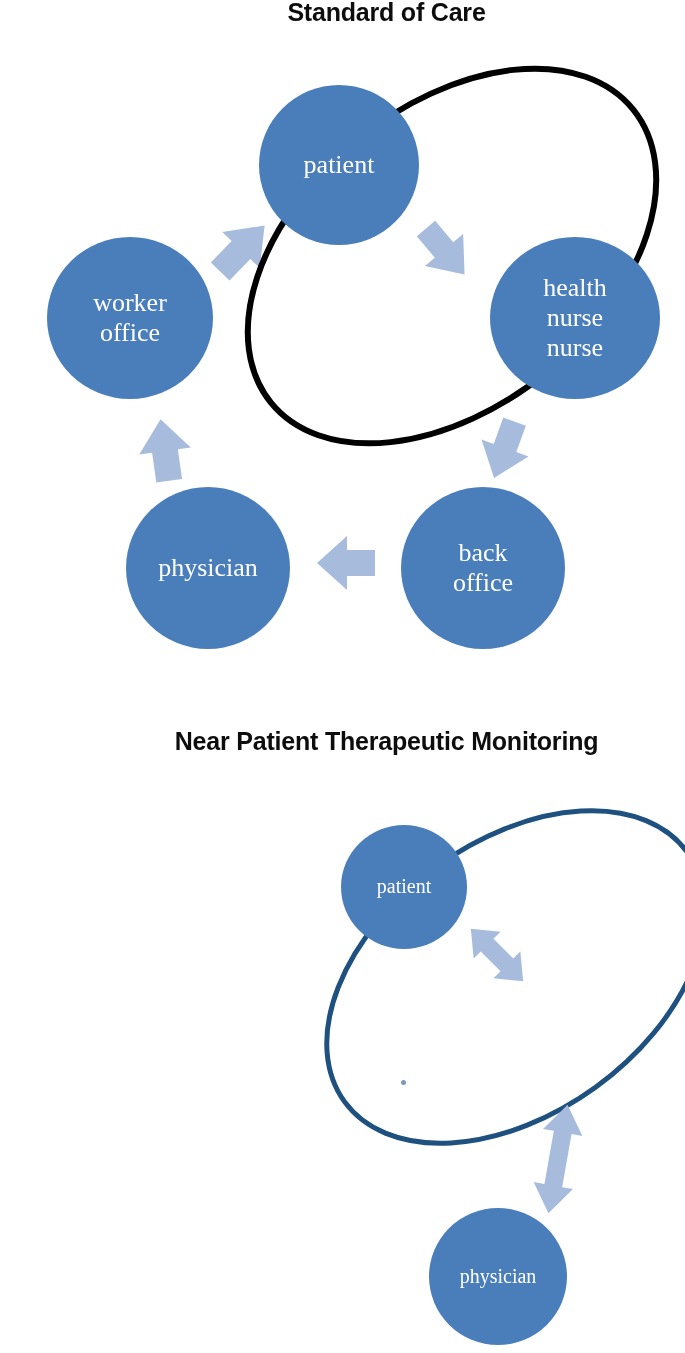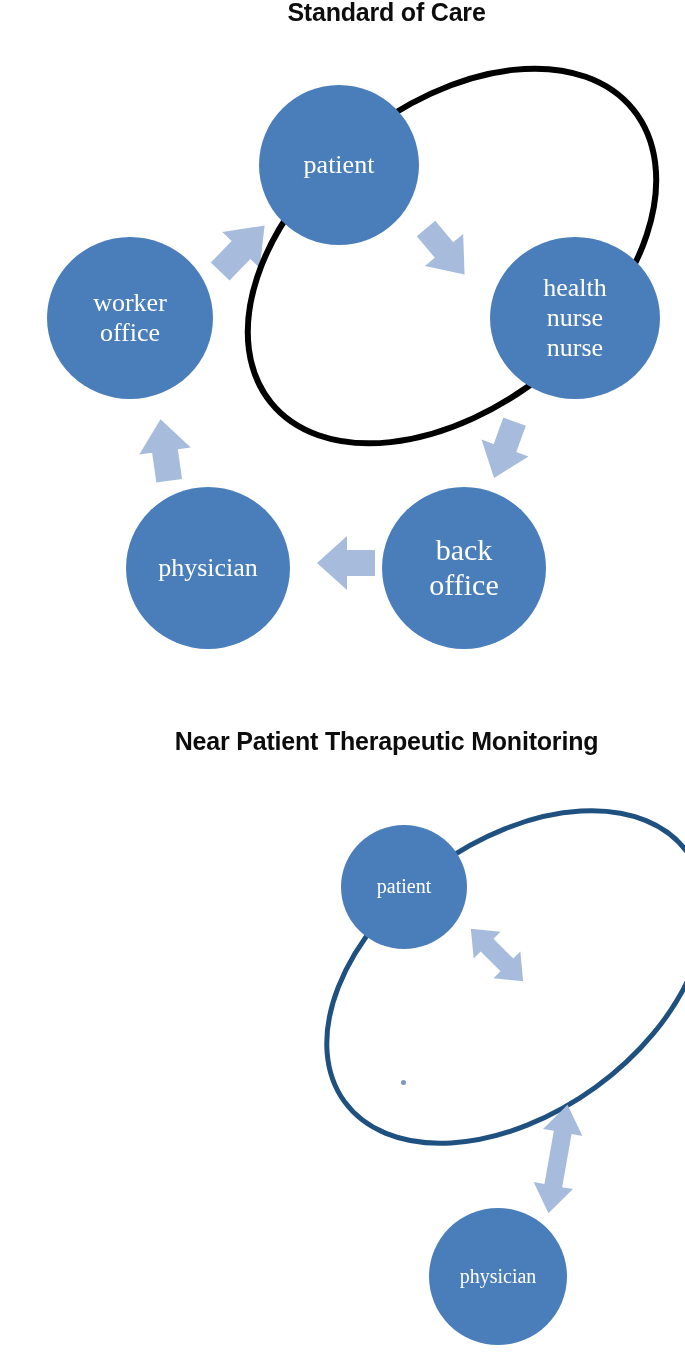--- a/index.html
+++ b/index.html
@@ -37,21 +37,21 @@
     box-sizing:border-box;
     user-select:none;
   }
   .node span{display:block;}
 
   
   #node-patient-top{left:215px;top:85px;width:160px;height:160px;font-size:26px;}
   #node-hcw{left:446px;top:237px;width:170px;height:162px;font-size:26px;}
   #node-front-office{left:3px;top:237px;width:166px;height:162px;font-size:26px;}
   #node-physician-top{left:82px;top:487px;width:164px;height:162px;font-size:26px;}
-  #node-back-office{left:338px;top:487px;width:164px;height:162px;font-size:30px;}
+  #node-back-office{left:357px;top:487px;width:164px;height:162px;font-size:26px;}
 
   
   #node-patient-bottom{left:297px;top:125px;width:126px;height:124px;font-size:20px;}
   #node-trained-nurse{left:465px;top:268px;width:141px;height:138px;font-size:20px;}
   #node-physician-bottom{left:385px;top:508px;width:138px;height:137px;font-size:20px;}
 
   .dot-artifact{
     position:absolute;left:401px;top:1080px;width:5px;height:5px;
     background:#7d97bd;border-radius:50%;
   }

